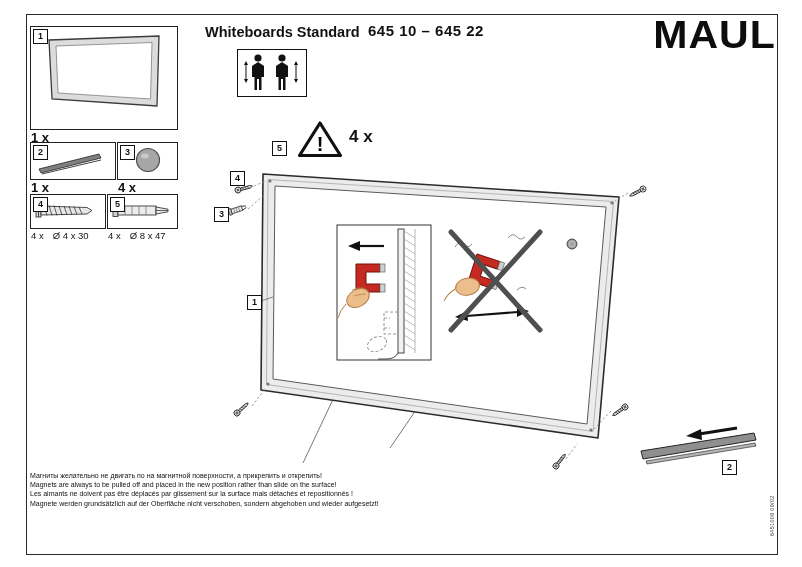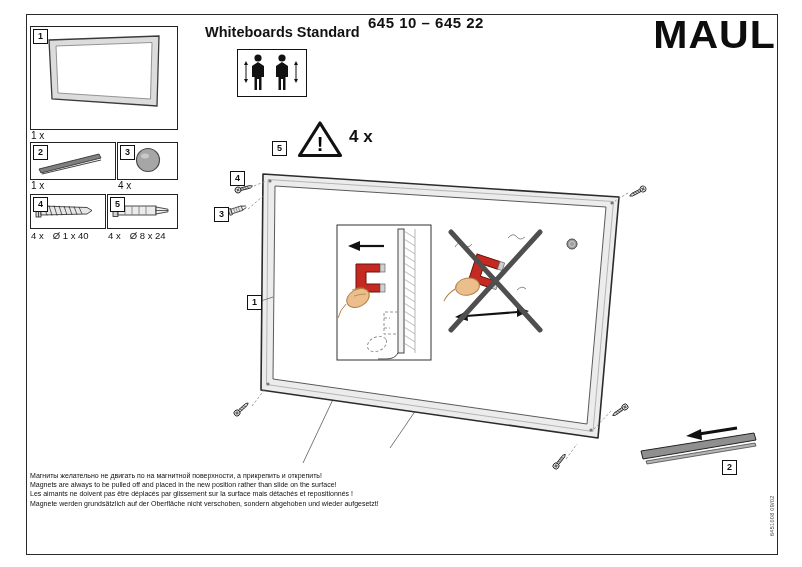--- a/index.html
+++ b/index.html
@@ -2,21 +2,21 @@
 <html><head>
 <meta charset="utf-8">
 <style>
   html,body{margin:0;padding:0;}
   body{width:802px;height:567px;background:#fff;font-family:"Liberation Sans",sans-serif;color:#111;position:relative;overflow:hidden;}
   .abs{position:absolute;}
   .page-frame{left:26px;top:14px;width:750px;height:539px;border:1px solid #2a2a2a;}
   .partbox{border:1px solid #222;background:#fff;}
   .tag{width:13px;height:13px;border:1px solid #111;background:#fff;font-size:9px;font-weight:bold;display:flex;align-items:center;justify-content:center;line-height:1;}
   .tag.corner{left:2px;top:2px;}
-  .qty{font-size:10px;}
+  .qty{font-size:13px;font-weight:bold;}
   .qtyrow{font-size:9.5px;display:flex;gap:9px;white-space:nowrap;}
   .title{font-size:14.5px;font-weight:bold;white-space:nowrap;}
   .models div{font-size:15px;font-weight:bold;letter-spacing:0.5px;line-height:19.5px;white-space:nowrap;}
   .logo{font-size:38px;font-weight:800;letter-spacing:1px;text-align:right;width:148px;transform:scaleX(1.08);transform-origin:100% 50%;color:#0d0d0d;}
   .personbox{border:1px solid #111;background:#fff;}
   .warnqty{font-size:17px;font-weight:bold;}
   .notes div{font-size:7px;line-height:9.2px;white-space:nowrap;}
   .doccode{font-size:5.5px;color:#444;transform:rotate(-90deg);transform-origin:0 0;white-space:nowrap;letter-spacing:0.3px;}
   svg{display:block;}
 </style>
@@ -154,29 +154,29 @@
   <svg width="67" height="31" viewBox="0 0 67 31">
     <rect x="5" y="9.5" width="5" height="12" fill="#cfcfcf" stroke="#222" stroke-width="0.8"></rect>
     <rect x="10" y="11" width="38" height="9" fill="#ececec" stroke="#222" stroke-width="0.8"></rect>
     <path d="M17,11 V20 M24,11 V20 M31,11 V20 M38,11 V20" stroke="#777" stroke-width="0.8" fill="none"></path>
     <path d="M48,12 L60,14.2 L60,16.8 L48,19 Z" fill="#ececec" stroke="#222" stroke-width="0.8"></path>
     <line x1="48" y1="15.5" x2="60" y2="15.5" stroke="#222" stroke-width="0.7"></line>
   </svg>
 </div>
 <div class="abs qtyrow" style="left:31px;top:230px">
   <span>4 x</span>
-  <span>Ø 1 x 40</span>
+  <span>Ø 4 x 30</span>
 </div>
 <div class="abs qtyrow" style="left:108px;top:230px">
   <span>4 x</span>
-  <span>Ø 8 x 24</span>
+  <span>Ø 8 x 47</span>
 </div>
 
 <div class="abs title" style="left:205px;top:24px">Whiteboards Standard</div>
-<div class="abs models" style="left:368px;top:13px">
+<div class="abs models" style="left:368px;top:21px">
   <div>645 10 – 645 22</div>
 </div>
 <div class="abs logo" style="left:628px;top:14px">MAUL</div>
 
 <div class="abs personbox" style="left:237px;top:49px;width:68px;height:46px">
   <svg width="66" height="44" viewBox="0 0 66 44">
     <g fill="#111">
       <circle cx="20" cy="8" r="3.6"></circle>
       <path d="M20,12 L14,16 L14,27 L16.5,27 L16.5,40 L19,40 L19,29 L21,29 L21,40 L23.5,40 L23.5,27 L26,27 L26,16 Z"></path>
       <circle cx="44" cy="8" r="3.6"></circle>

